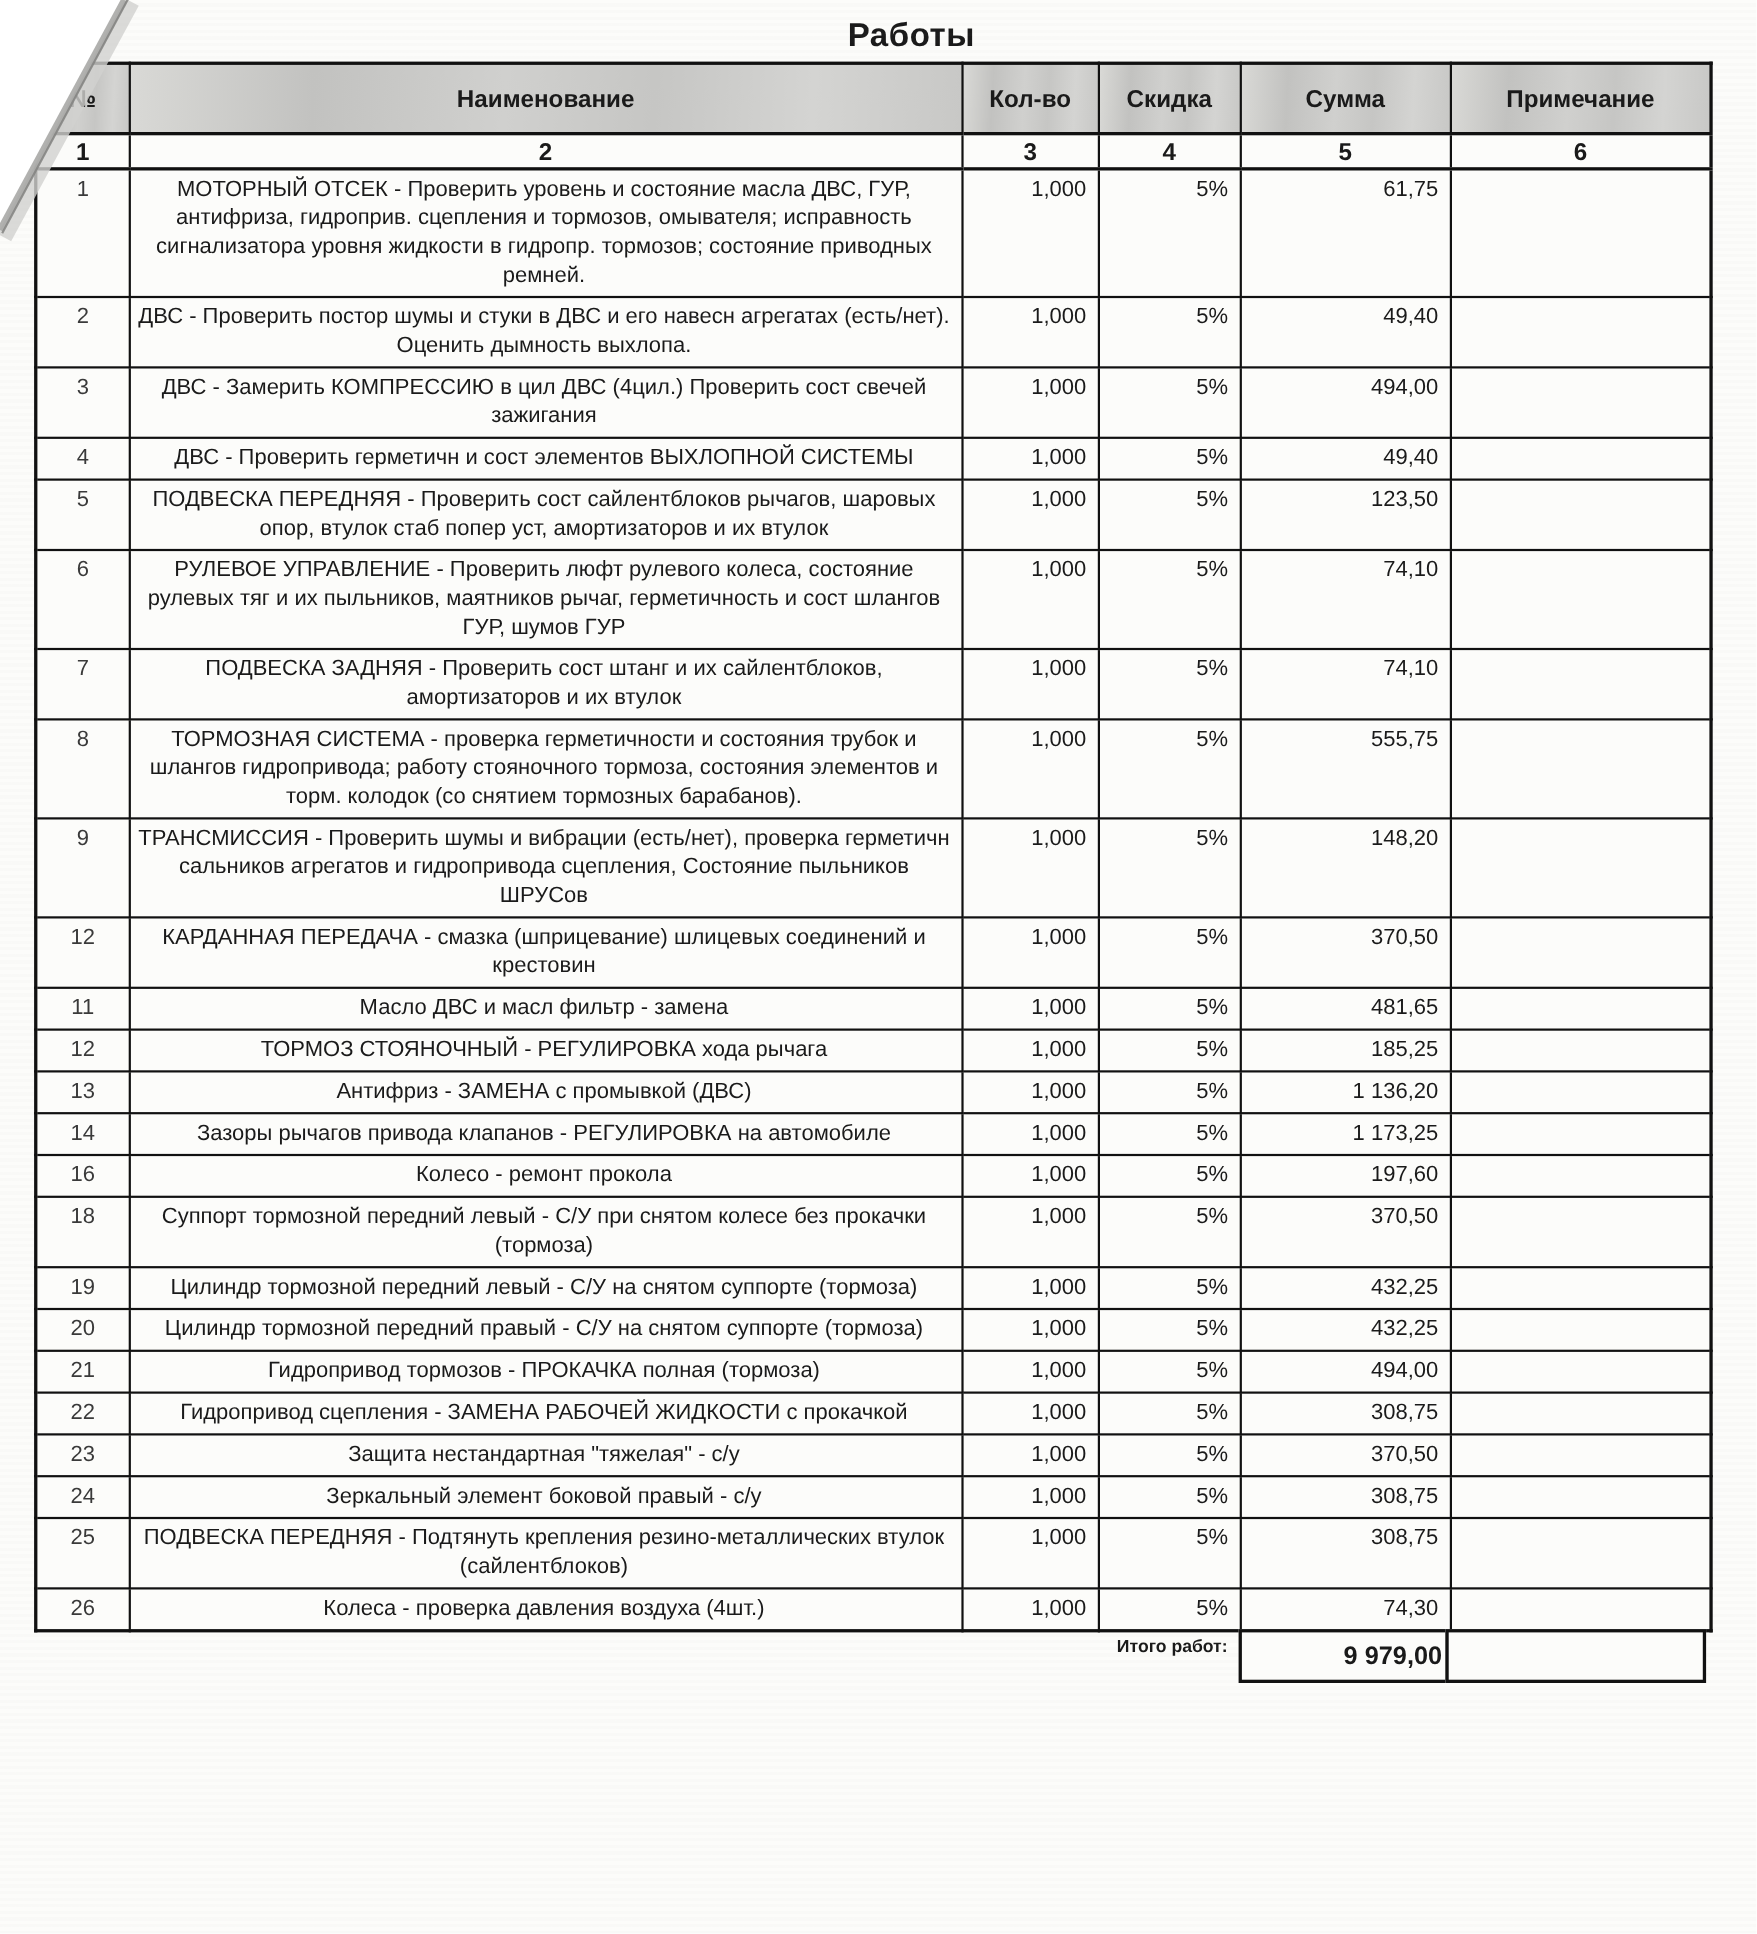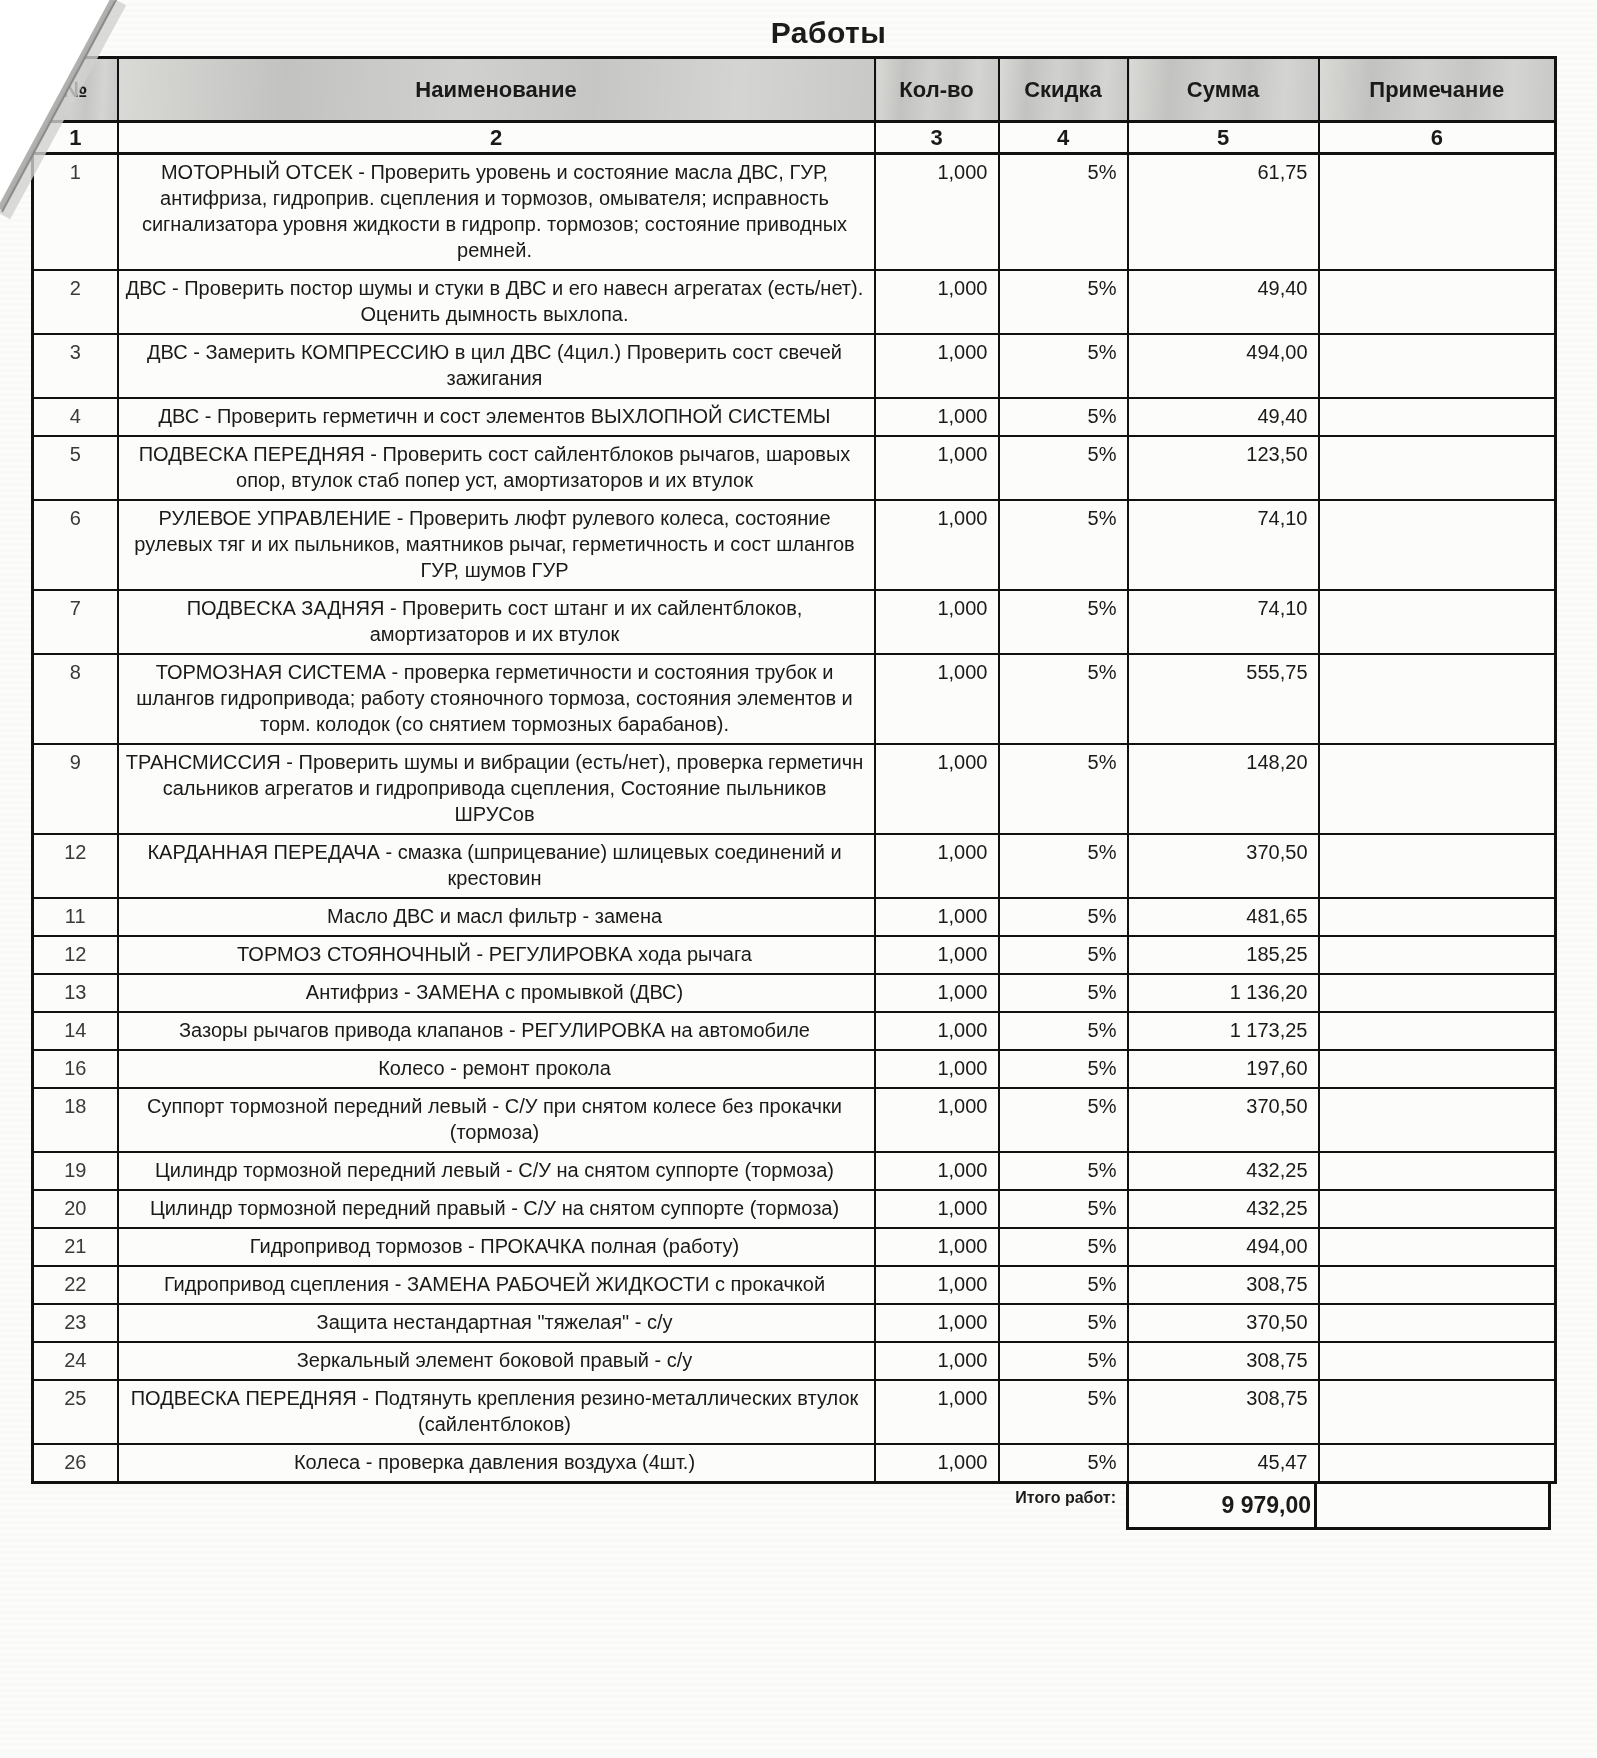--- a/index.html
+++ b/index.html
@@ -278,21 +278,21 @@
         <tr>
       <td class="c-num">20</td>
       <td class="c-name">Цилиндр тормозной передний правый - С/У на снятом суппорте (тормоза)</td>
       <td class="c-qty">1,000</td>
       <td class="c-disc">5%</td>
       <td class="c-sum">432,25</td>
       <td class="c-note"></td>
     </tr>
         <tr>
       <td class="c-num">21</td>
-      <td class="c-name">Гидропривод тормозов - ПРОКАЧКА полная (работу)</td>
+      <td class="c-name">Гидропривод тормозов - ПРОКАЧКА полная (тормоза)</td>
       <td class="c-qty">1,000</td>
       <td class="c-disc">5%</td>
       <td class="c-sum">494,00</td>
       <td class="c-note"></td>
     </tr>
         <tr>
       <td class="c-num">22</td>
       <td class="c-name">Гидропривод сцепления - ЗАМЕНА РАБОЧЕЙ ЖИДКОСТИ с прокачкой</td>
       <td class="c-qty">1,000</td>
       <td class="c-disc">5%</td>
@@ -321,21 +321,21 @@
       <td class="c-qty">1,000</td>
       <td class="c-disc">5%</td>
       <td class="c-sum">308,75</td>
       <td class="c-note"></td>
     </tr>
         <tr>
       <td class="c-num">26</td>
       <td class="c-name">Колеса - проверка давления воздуха (4шт.)</td>
       <td class="c-qty">1,000</td>
       <td class="c-disc">5%</td>
-      <td class="c-sum">45,47</td>
+      <td class="c-sum">74,30</td>
       <td class="c-note"></td>
     </tr>
       </tbody>
   </table>
 
   <div class="totals">
     <div class="totals-label">Итого работ:</div>
     <div class="totals-value">9 979,00</div>
     <div class="totals-note"></div>
   </div>

